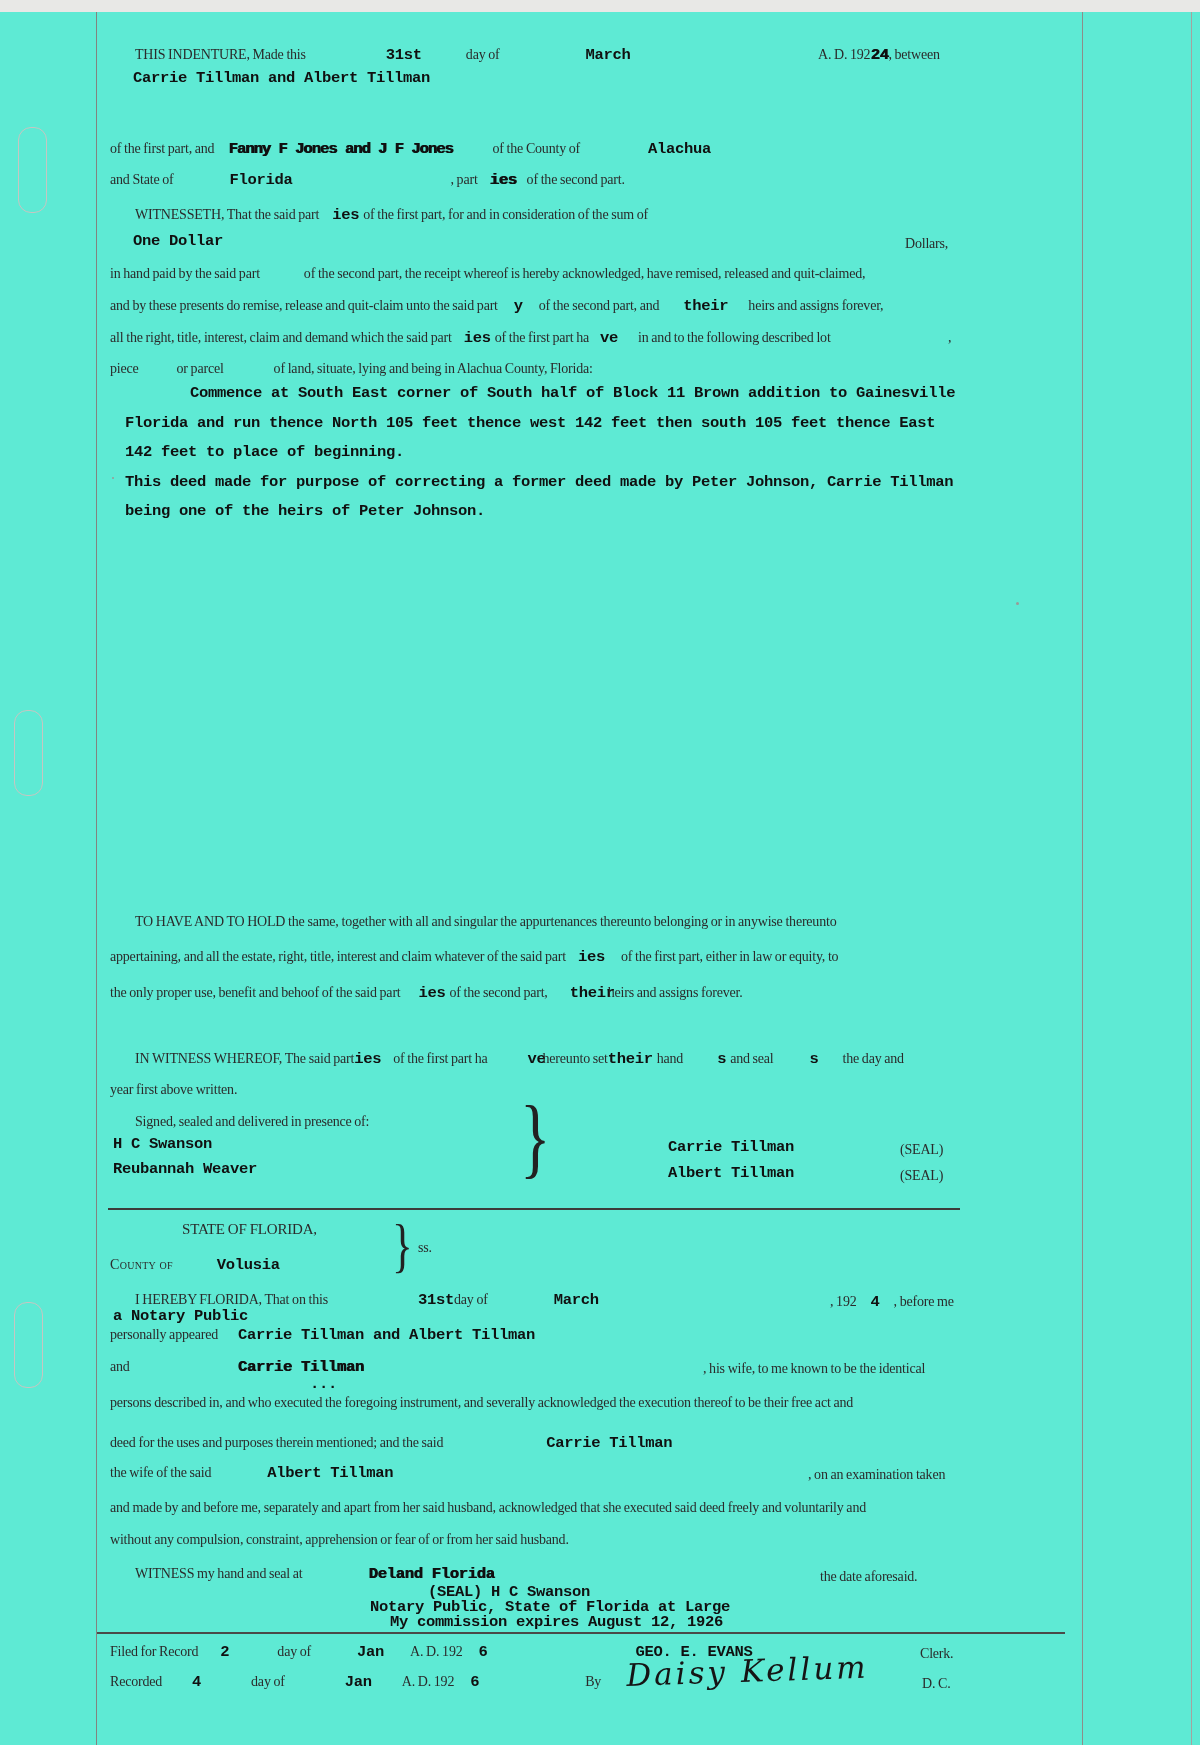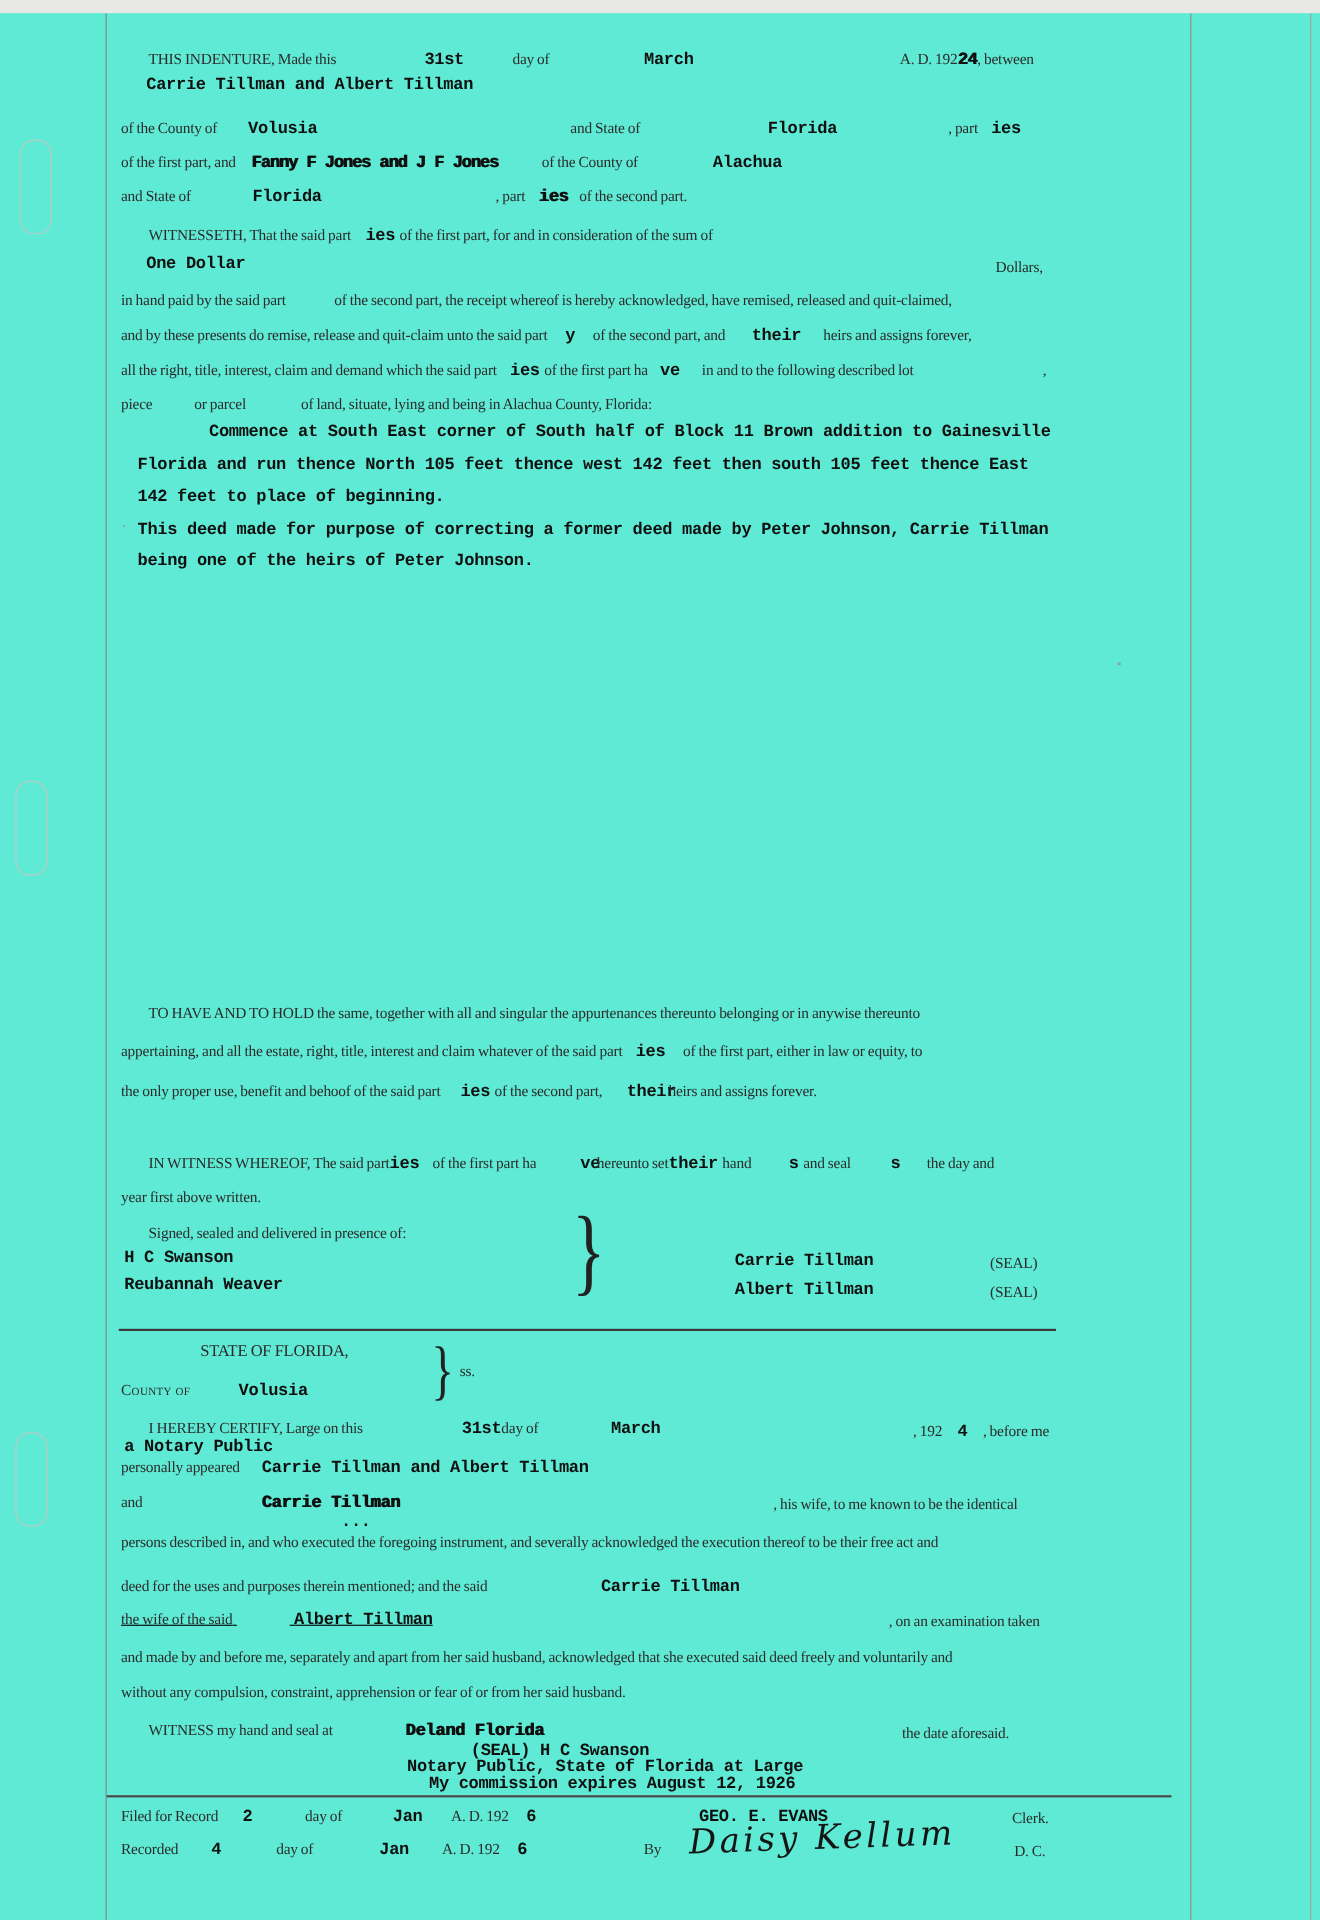--- a/index.html
+++ b/index.html
@@ -54,33 +54,20 @@
     <span class="typed">March</span>
   </div>
   <div class="ln" style="left:818px; top:33px;">
     <span class="serif">A. D. 192</span><span class="typed dbl">24</span><span class="serif">, between</span>
   </div>
 
   <div class="ln" style="left:133px; top:56px;">
     <span class="typed">Carrie Tillman and Albert Tillman</span>
   </div>
 
-  <div class="ln" style="left:110px; top:96px;">
-    <span class="serif">of the County of</span>
-    <span class="sp" style="width:20px;"></span>
-    <span class="typed">Volusia</span>
-    <span class="sp" style="width:222px;"></span>
-    <span class="serif">and State of</span>
-    <span class="sp" style="width:108px;"></span>
-    <span class="typed">Florida</span>
-    <span class="sp" style="width:93px;"></span>
-    <span class="serif">, part</span>
-    <span class="sp" style="width:4px;"></span>
-    <span class="typed">ies</span>
-  </div>
 
   <div class="ln" style="left:110px; top:158px;">
     <span class="serif">and State of</span>
     <span class="sp" style="width:48px;"></span>
     <span class="typed">Florida</span>
     <span class="sp" style="width:150px;"></span>
     <span class="serif">, part</span>
     <span class="sp" style="width:4px;"></span>
     <span class="typed dbl">ies</span>
     <span class="sp" style="width:2px;"></span>
@@ -239,21 +226,21 @@
   <div class="ln" style="left:418px; top:1226px;">
     <span class="serif">ss.</span>
   </div>
   <div class="ln" style="left:110px; top:1243px;">
     <span class="serif sc">County of</span>
     <span class="sp" style="width:36px;"></span>
     <span class="typed">Volusia</span>
   </div>
 
   <div class="ln" style="left:135px; top:1278px;">
-    <span class="serif">I HEREBY CERTIFY, Large on this</span>
+    <span class="serif">I HEREBY FLORIDA, That on this</span>
     <span class="sp" style="width:82px;"></span>
     <span class="typed" style="margin-right:-4px;">31st</span>
     <span class="serif">day of</span>
     <span class="sp" style="width:58px;"></span>
     <span class="typed">March</span>
   </div>
   <div class="ln" style="left:830px; top:1280px;">
     <span class="serif">, 192</span>
     <span class="sp" style="width:6px;"></span>
     <span class="typed">4</span>
@@ -283,21 +270,21 @@
   </div>
 
   <div class="ln" style="left:110px; top:1381px;">
     <span class="serif">persons  described  in,  and  who  executed  the  foregoing  instrument,  and  severally  acknowledged  the  execution  thereof  to  be  their  free  act  and</span>
   </div>
   <div class="ln" style="left:110px; top:1421px;">
     <span class="serif">deed for the uses and purposes therein mentioned; and the said</span>
     <span class="sp" style="width:95px;"></span>
     <span class="typed">Carrie Tillman</span>
   </div>
-  <div class="ln" style="left:110px; top:1451px;text-decoration:underline;">
+  <div class="ln" style="left:110px; top:1451px;">
     <span class="serif">the wife of the said</span>
     <span class="sp" style="width:48px;"></span>
     <span class="typed">Albert Tillman</span>
   </div>
   <div class="ln" style="left:808px; top:1453px;">
     <span class="serif">, on an examination taken</span>
   </div>
   <div class="ln" style="left:110px; top:1486px;">
     <span class="serif">and made by and before me, separately and apart from her said husband, acknowledged that she executed said deed freely and voluntarily and</span>
   </div>

